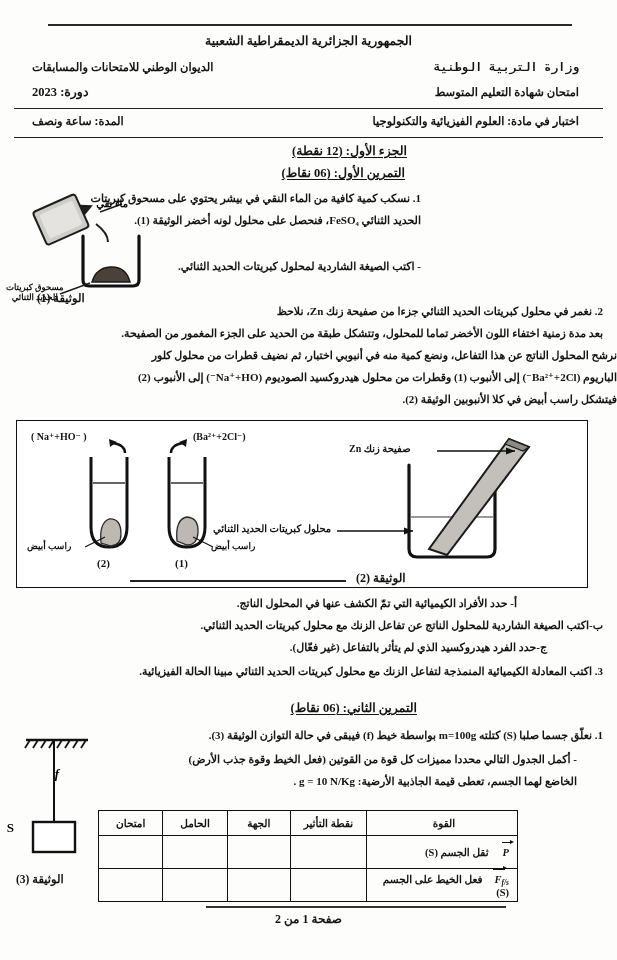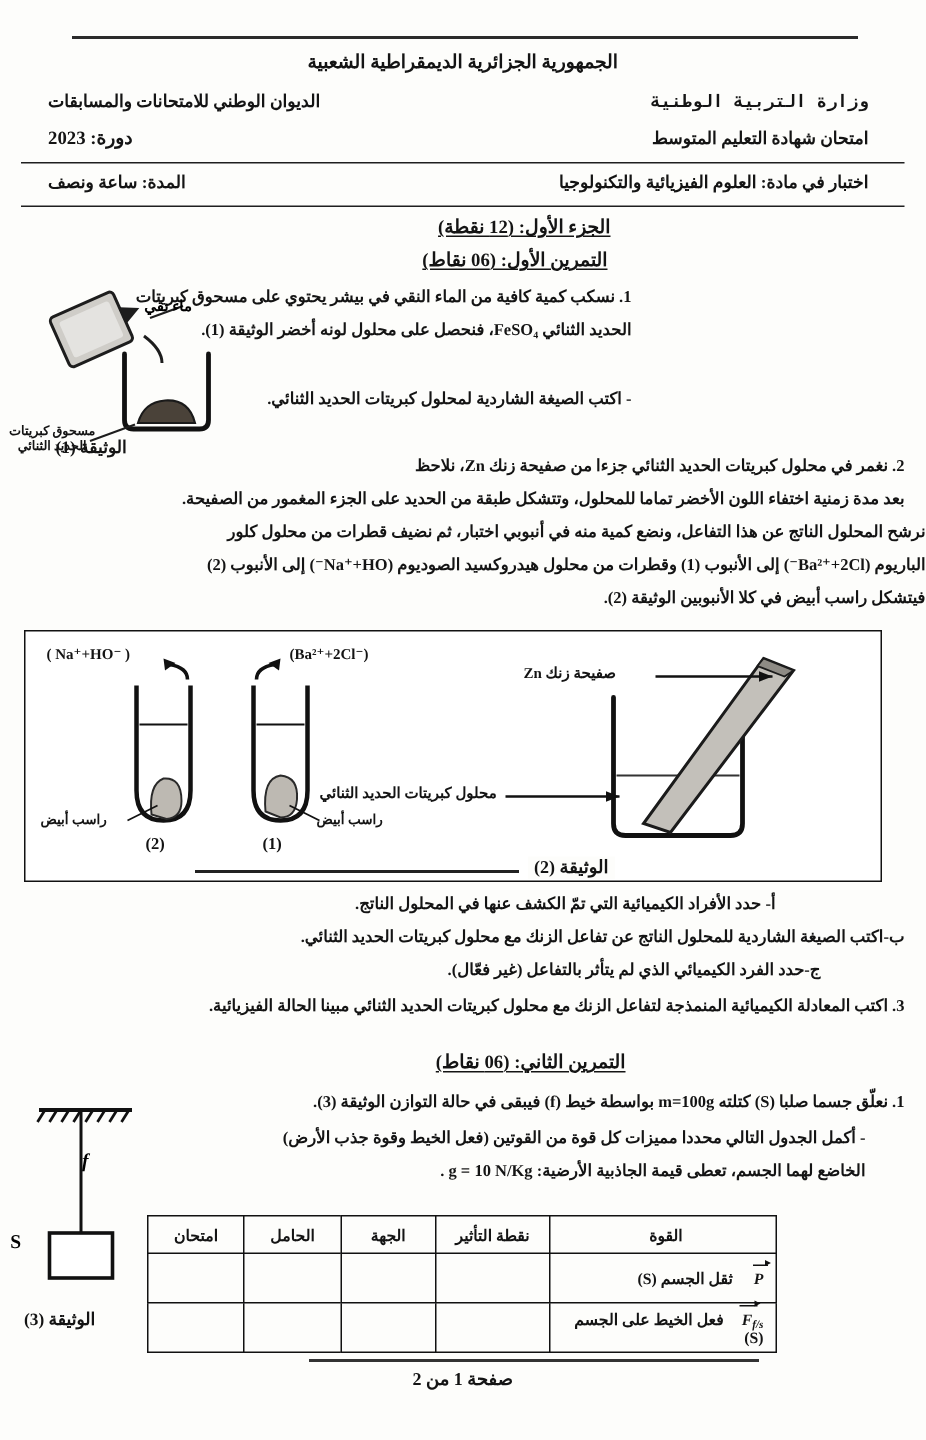--- a/index.html
+++ b/index.html
@@ -192,21 +192,21 @@
     <div style="position:absolute;left:80px;top:136px;font-size:11px;font-weight:bold;">(2)</div>
     <div style="position:absolute;left:158px;top:136px;font-size:11px;font-weight:bold;">(1)</div>
     <div style="position:absolute;left:332px;top:22px;font-size:10px;font-weight:bold;direction:rtl;">صفيحة زنك Zn</div>
     <div style="position:absolute;left:196px;top:102px;font-size:10px;font-weight:bold;direction:rtl;">محلول كبريتات الحديد الثنائي</div>
   </div>
   <div id="fig2-rule"></div>
   <div id="fig2-caption" class="ar">الوثيقة (2)</div>
 
   <div class="para ar" id="qa">أ- حدد الأفراد الكيميائية التي تمّ الكشف عنها في المحلول الناتج.</div>
   <div class="para ar" id="qb">ب-اكتب الصيغة الشاردية للمحلول الناتج عن تفاعل الزنك مع محلول كبريتات الحديد الثنائي.</div>
-  <div class="para ar" id="qc">ج-حدد الفرد الكيميائي الذي لم يتأثر بالتفاعل (غير فعّال).</div>
+  <div class="para ar" id="qc">ج-حدد الفرد هيدروكسيد الذي لم يتأثر بالتفاعل (غير فعّال).</div>
   <div class="para ar" id="q3">3. اكتب المعادلة الكيميائية المنمذجة لتفاعل الزنك مع محلول كبريتات الحديد الثنائي مبينا الحالة الفيزيائية.</div>
 
   <div id="ex2" class="ar">
     <span class="uline">التمرين الثاني: (06 نقاط)</span>
   </div>
   <div class="para ar" id="e2q1">1. نعلّق جسما صلبا (S) كتلته m=100g بواسطة خيط (f) فيبقى في حالة التوازن الوثيقة (3).</div>
   <div class="para ar" id="e2dash">-   أكمل الجدول التالي محددا مميزات كل قوة من القوتين (فعل الخيط وقوة جذب الأرض)</div>
   <div class="para ar" id="e2cont">الخاضع لهما الجسم، تعطى قيمة الجاذبية الأرضية: g = 10 N/Kg .</div>
 
   <svg id="fig3" viewBox="0 0 104 150">

